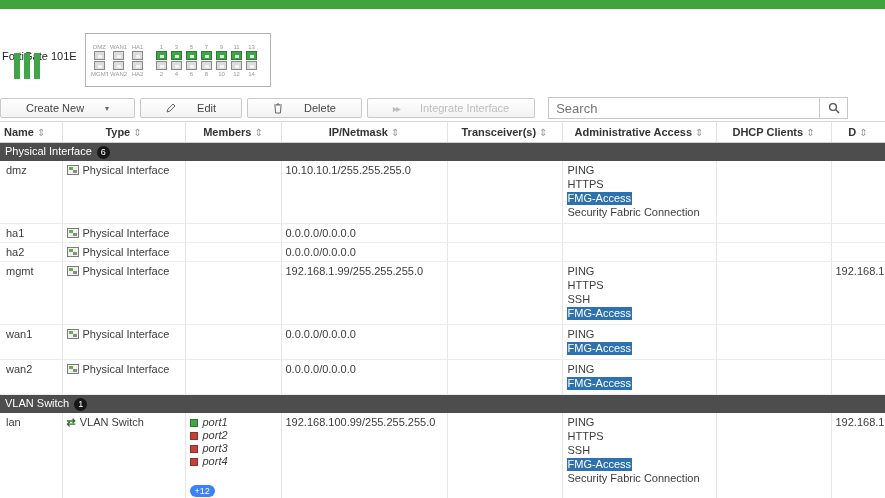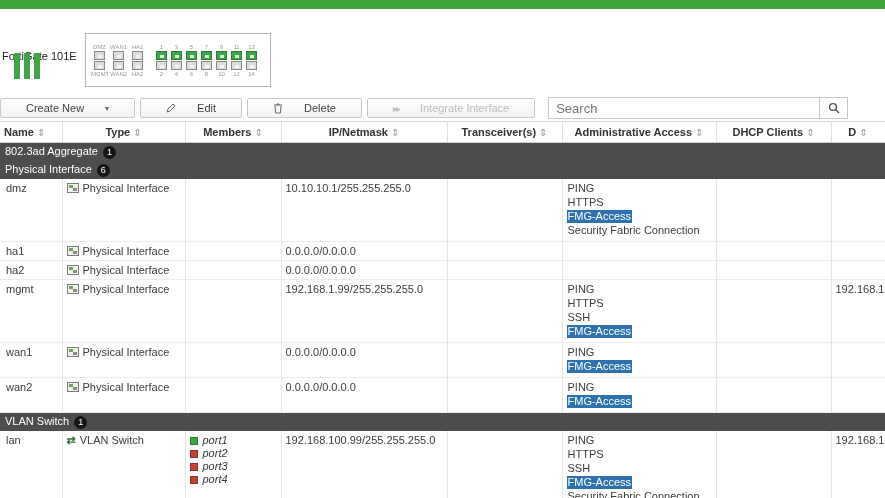--- a/index.html
+++ b/index.html
@@ -206,23 +206,20 @@
         <th><span>Members</span><span class="sort">⇕</span></th>
         <th><span>IP/Netmask</span><span class="sort">⇕</span></th>
         <th><span>Transceiver(s)</span><span class="sort">⇕</span></th>
         <th><span>Administrative Access</span><span class="sort">⇕</span></th>
         <th><span>DHCP Clients</span><span class="sort">⇕</span></th>
         <th><span>D</span><span class="sort">⇕</span></th>
       </tr>
     </thead>
   <tbody id="table-body">
       <tr class="group-row">
-        <td colspan="8"><span>802.3ad Aggregate</span><span class="count-badge">1</span></td>
-      </tr>
-      <tr class="group-row">
         <td colspan="8"><span>Physical Interface</span><span class="count-badge">6</span></td>
       </tr>
       <tr>
         <td class="name-cell">dmz</td>
         <td><span class="nic-icon"></span><span>Physical Interface</span></td>
         <td></td>
         <td>10.10.10.1/255.255.255.0</td>
         <td></td>
         <td>
           <div class="adm">PING</div>

